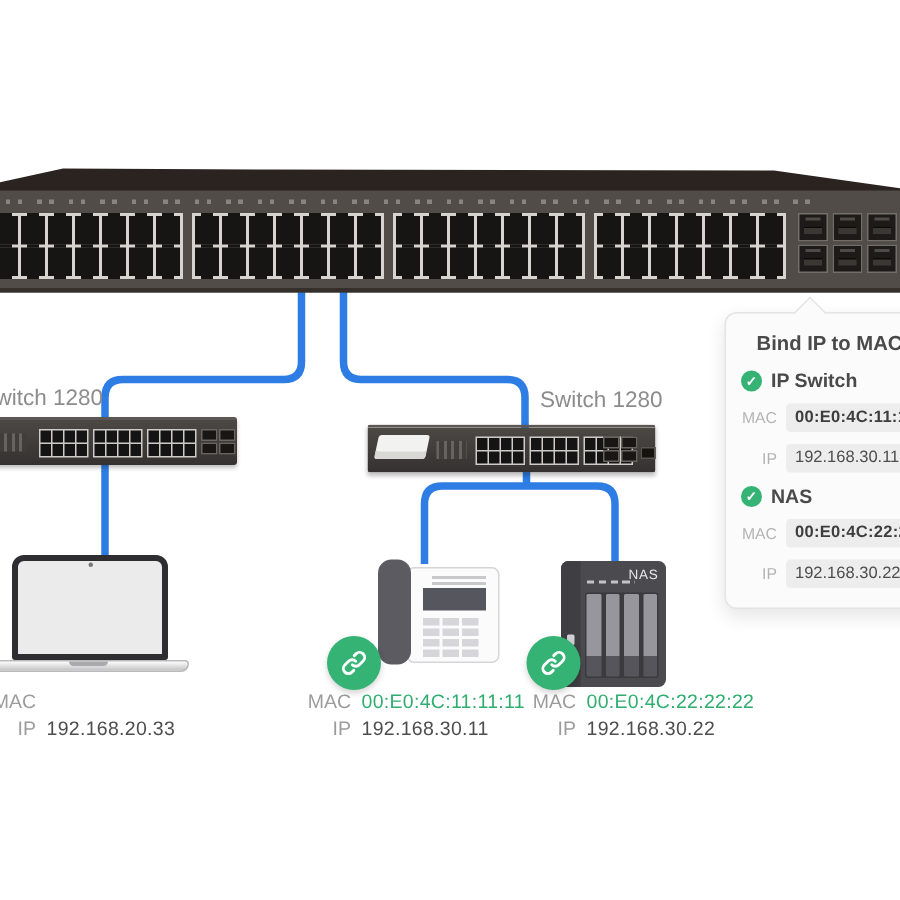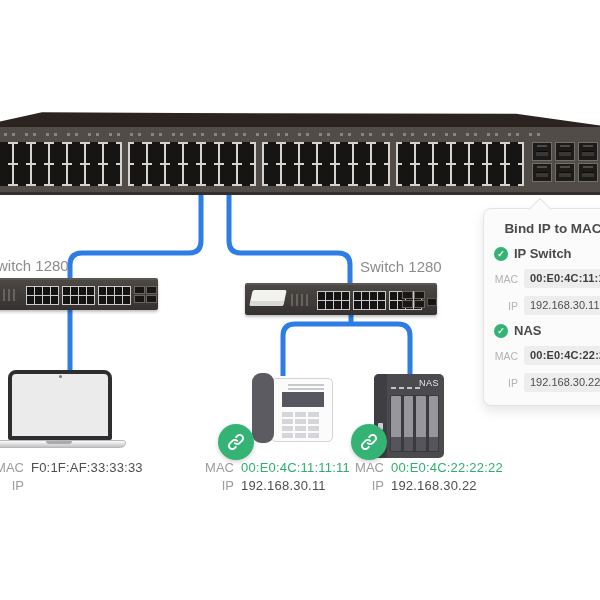--- a/index.html
+++ b/index.html
@@ -347,24 +347,24 @@
       <g fill="none" stroke="#fff" stroke-width="2.3" stroke-linecap="round">
         <path d="M10.6 13.4a4 4 0 0 0 5.7 0l3-3a4 4 0 1 0-5.7-5.7l-1.4 1.4"></path>
         <path d="M13.4 10.6a4 4 0 0 0-5.7 0l-3 3a4 4 0 1 0 5.7 5.7l1.4-1.4"></path>
       </g>
     </svg>
   </div>
 
   <div class="info" style="left:-12px;top:459px">
     <div class="row">
       <span class="lbl">MAC</span>
-      <span class="val">F0:1F:AF:33:33:33</span>
     </div>
     <div class="row">
       <span class="lbl">IP</span>
+      <span class="val">192.168.20.33</span>
     </div>
   </div>
 
   <div class="info" style="left:198px;top:459px">
     <div class="row">
       <span class="lbl">MAC</span>
       <span class="val green">00:E0:4C:11:11:11</span>
     </div>
     <div class="row">
       <span class="lbl">IP</span>

